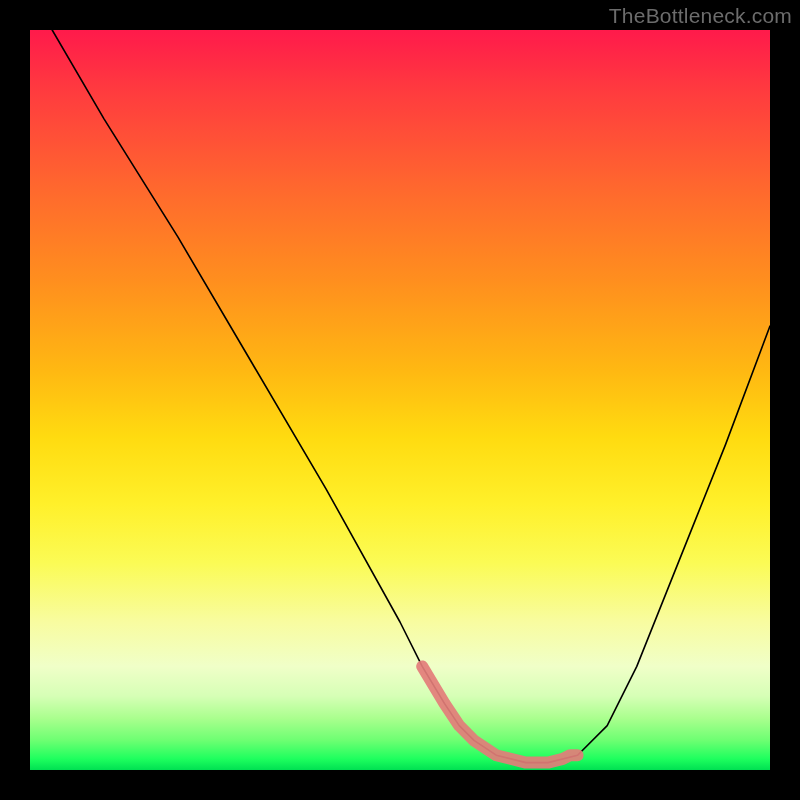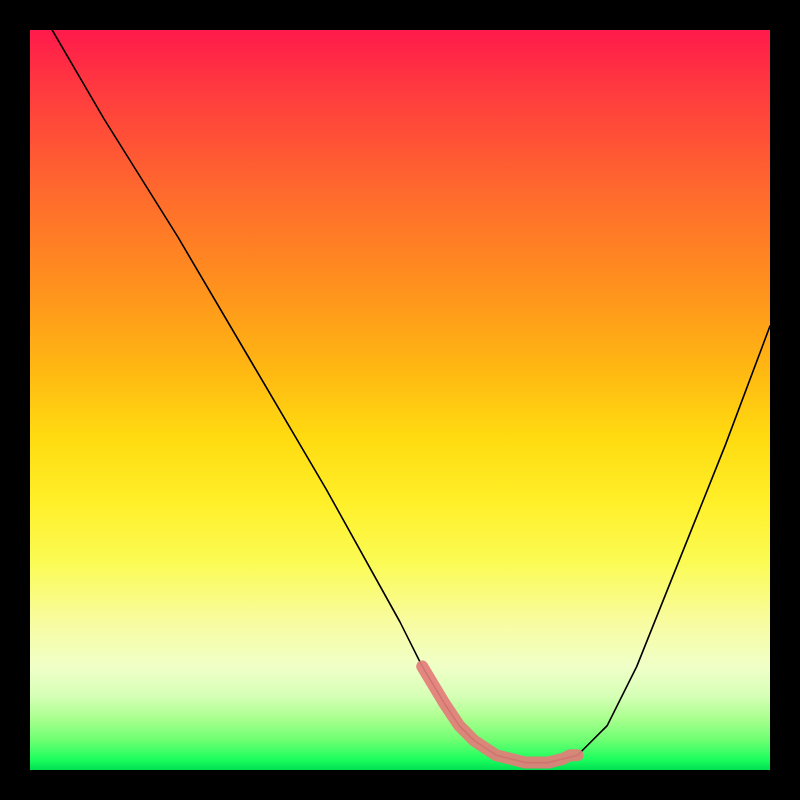--- a/index.html
+++ b/index.html
@@ -67,13 +67,14 @@
 
   <div class="plot-area">
     <svg viewBox="0 0 740 740" preserveAspectRatio="none">
       <g>
         <path id="main-curve" fill="none" stroke="#000000" stroke-width="1.6" stroke-linecap="round" stroke-linejoin="round" d="M22.2 0.0 L74.0 88.8 L148.0 207.2 L222.0 333.0 L296.0 458.8 L370.0 592.0 L392.2 636.4 L414.4 673.4 L429.2 695.6 L444.0 710.4 L466.2 725.2 L495.8 732.6 L518.0 732.6 L547.6 725.2 L577.2 695.6 L606.8 636.4 L636.4 562.4 L666.0 488.4 L695.6 414.4 L740.0 296.0"></path>
         <path id="highlight-curve" fill="none" stroke="#e37d7a" stroke-width="12" stroke-linecap="round" stroke-linejoin="round" opacity="0.92" d="M392.2 636.4 L414.4 673.4 L429.2 695.6 L444.0 710.4 L466.2 725.2 L495.8 732.6 L518.0 732.6 L532.8 728.9 L540.2 725.2 L547.6 725.2"></path>
       </g>
     </svg>
   </div>
 
+  <div class="watermark">TheBottleneck.com</div>
 </div>
 
 </body></html>

